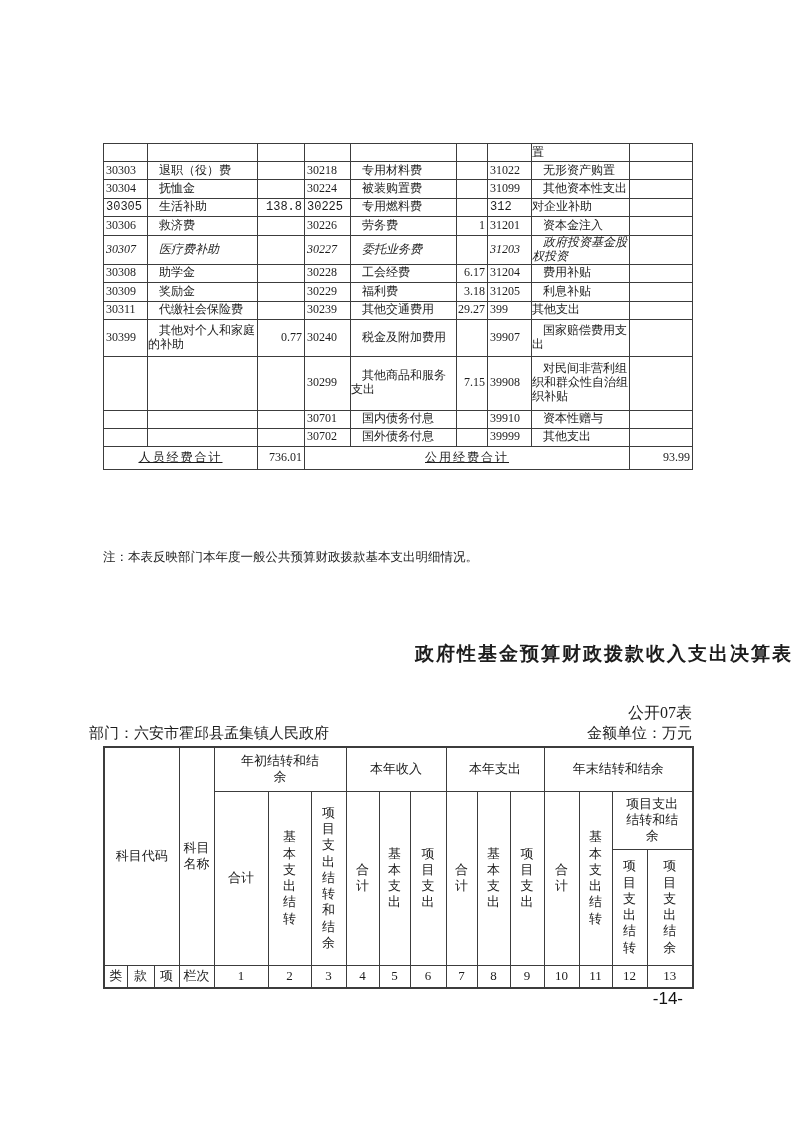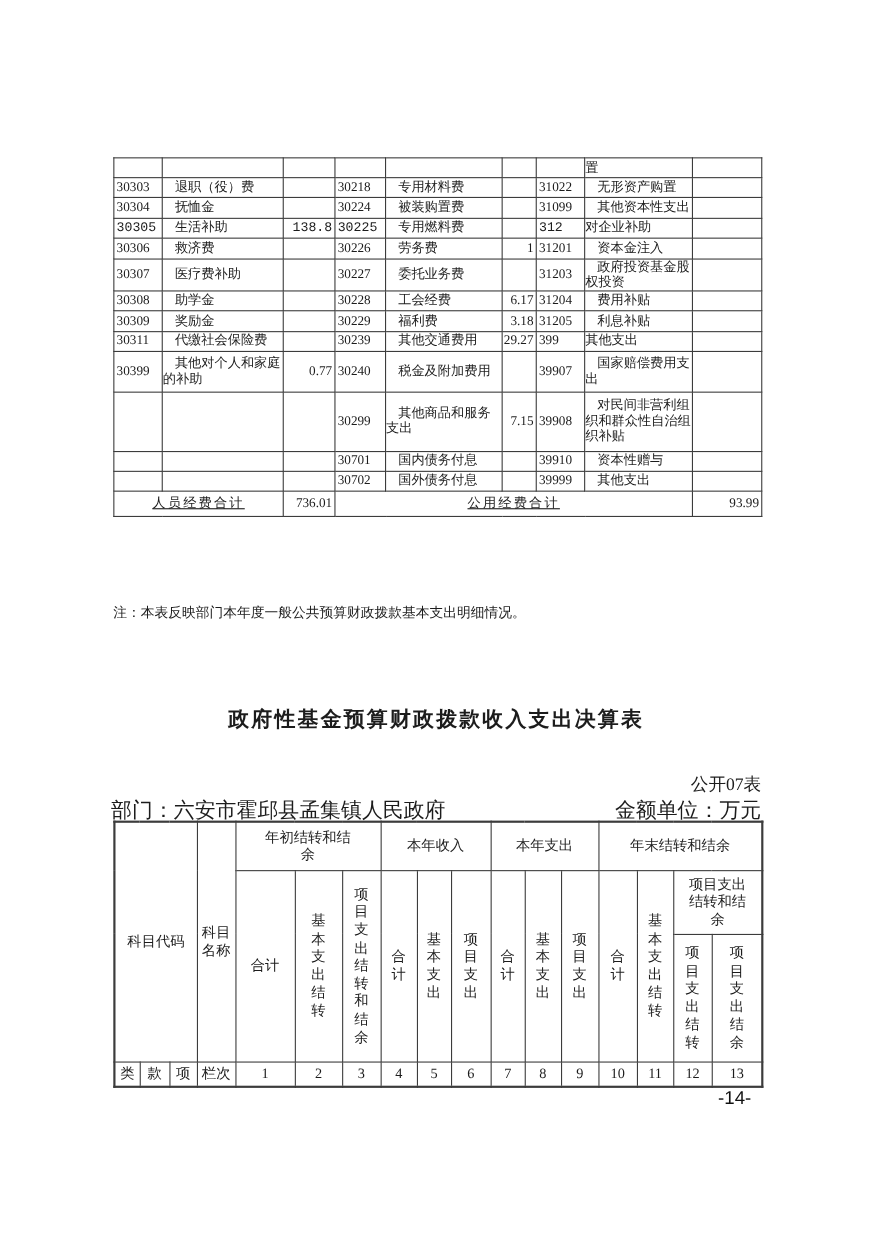--- a/index.html
+++ b/index.html
@@ -25,26 +25,26 @@
   #t1 td.name.ind{text-indent:11px;}
   #t1 td.num{text-align:right;padding-right:2px;}
   #t1 td.lbl{text-align:center;letter-spacing:2px;text-decoration:underline;}
 
   
   .note{position:absolute;left:103px;top:549px;font-size:12.5px;}
 
   
   .sec-title{
     position:absolute;left:0;top:641px;width:100%;
-    text-align:center;font-size:19px;font-weight:bold;letter-spacing:2px;
+    text-align:right;font-size:19px;font-weight:bold;letter-spacing:2px;
   }
   .meta-no{position:absolute;right:101px;top:703px;font-size:16px;}
   .meta-row{
-    position:absolute;left:101px;right:101px;top:724px;
-    display:flex;justify-content:space-between;font-size:19px;
+    position:absolute;left:89px;right:101px;top:724px;
+    display:flex;justify-content:space-between;font-size:15px;
   }
 
   
   #t2{position:absolute;left:103px;top:746px;width:589px;font-size:13px;border:2px solid #3c3c3c;}
   #t2 th,#t2 td{
     border:1px solid #3c3c3c;
     font-weight:normal;text-align:center;vertical-align:middle;
     padding:1px 0;line-height:1.25;overflow:hidden;
   }
   .v1{display:inline-block;width:1.05em;line-height:1.25;}   
@@ -123,21 +123,21 @@
           <td class="code">30306</td>
           <td class="name ind">救济费</td>
           <td class="num"></td>
           <td class="code">30226</td>
           <td class="name ind">劳务费</td>
           <td class="num">1</td>
           <td class="code">31201</td>
           <td class="name ind">资本金注入</td>
           <td class="num"></td>
         </tr>
-        <tr style="height: 27px;">
+        <tr style="height: 27px; font-style: italic;">
           <td class="code">30307</td>
           <td class="name ind">医疗费补助</td>
           <td class="num"></td>
           <td class="code">30227</td>
           <td class="name ind">委托业务费</td>
           <td class="num"></td>
           <td class="code">31203</td>
           <td class="name ind">政府投资基金股权投资</td>
           <td class="num"></td>
         </tr>

